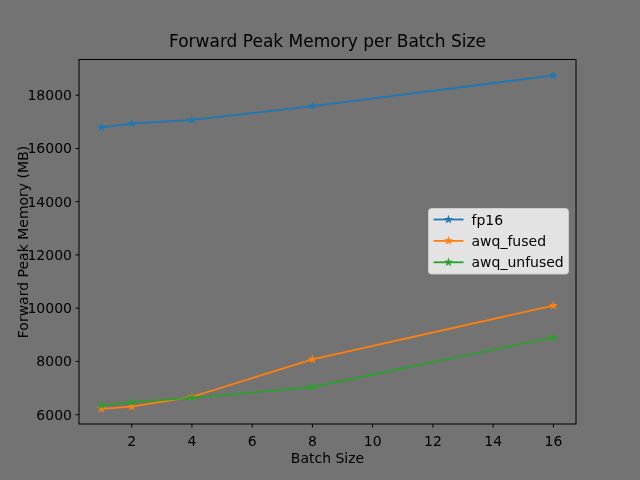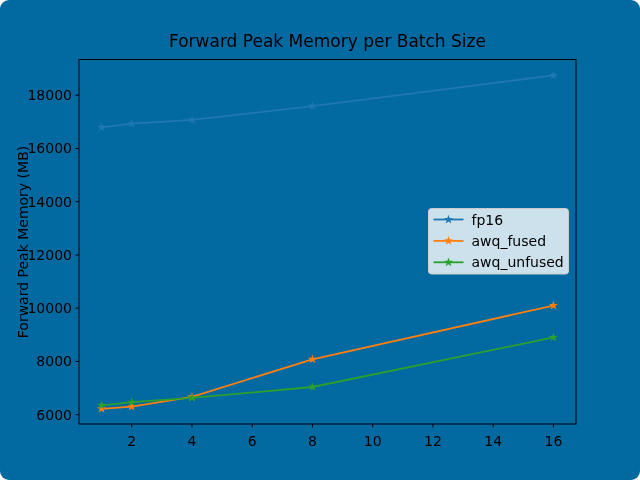--- a/index.html
+++ b/index.html
@@ -1,24 +1,23 @@
 <!DOCTYPE html>
 <html><head>
 <meta charset="utf-8">
 <style>
   html, body { margin: 0; padding: 0; background: #ffffff; }
   .figure {
     position: relative;
     width: 640px;
     height: 480px;
-    background: #0369a1;
+    background: #737373;
     font-family: "DejaVu Sans", "Liberation Sans", sans-serif;
     color: #000000;
     overflow: hidden;
-    border-radius: 9px;
   }
   .chart-title {
     position: absolute;
     left: 79px;
     top: 31px;
     width: 497px;
     text-align: center;
     font-size: 17px;
     line-height: 20px;
     color: #000000;
@@ -47,20 +46,21 @@
     font-family: "DejaVu Sans", "Liberation Sans", sans-serif;
     fill: #000000;
   }
 </style>
 </head>
 <body>
 
 <div class="figure">
   <div class="chart-title">Forward Peak Memory per Batch Size</div>
   <div class="y-axis-label">Forward Peak Memory (MB)</div>
+  <div class="x-axis-label">Batch Size</div>
   <svg id="plot" width="640" height="480" viewBox="0 0 640 480" style="position:absolute;left:0;top:0;">
       <line x1="131.71212121212122" y1="424" x2="131.71212121212122" y2="427.5" stroke="#000000" stroke-width="1"></line>
       <text x="131.71212121212122" y="446" text-anchor="middle" font-size="14">2</text>
       <line x1="191.95454545454544" y1="424" x2="191.95454545454544" y2="427.5" stroke="#000000" stroke-width="1"></line>
       <text x="191.95454545454544" y="446" text-anchor="middle" font-size="14">4</text>
       <line x1="252.1969696969697" y1="424" x2="252.1969696969697" y2="427.5" stroke="#000000" stroke-width="1"></line>
       <text x="252.1969696969697" y="446" text-anchor="middle" font-size="14">6</text>
       <line x1="312.43939393939394" y1="424" x2="312.43939393939394" y2="427.5" stroke="#000000" stroke-width="1"></line>
       <text x="312.43939393939394" y="446" text-anchor="middle" font-size="14">8</text>
       <line x1="372.6818181818182" y1="424" x2="372.6818181818182" y2="427.5" stroke="#000000" stroke-width="1"></line>

